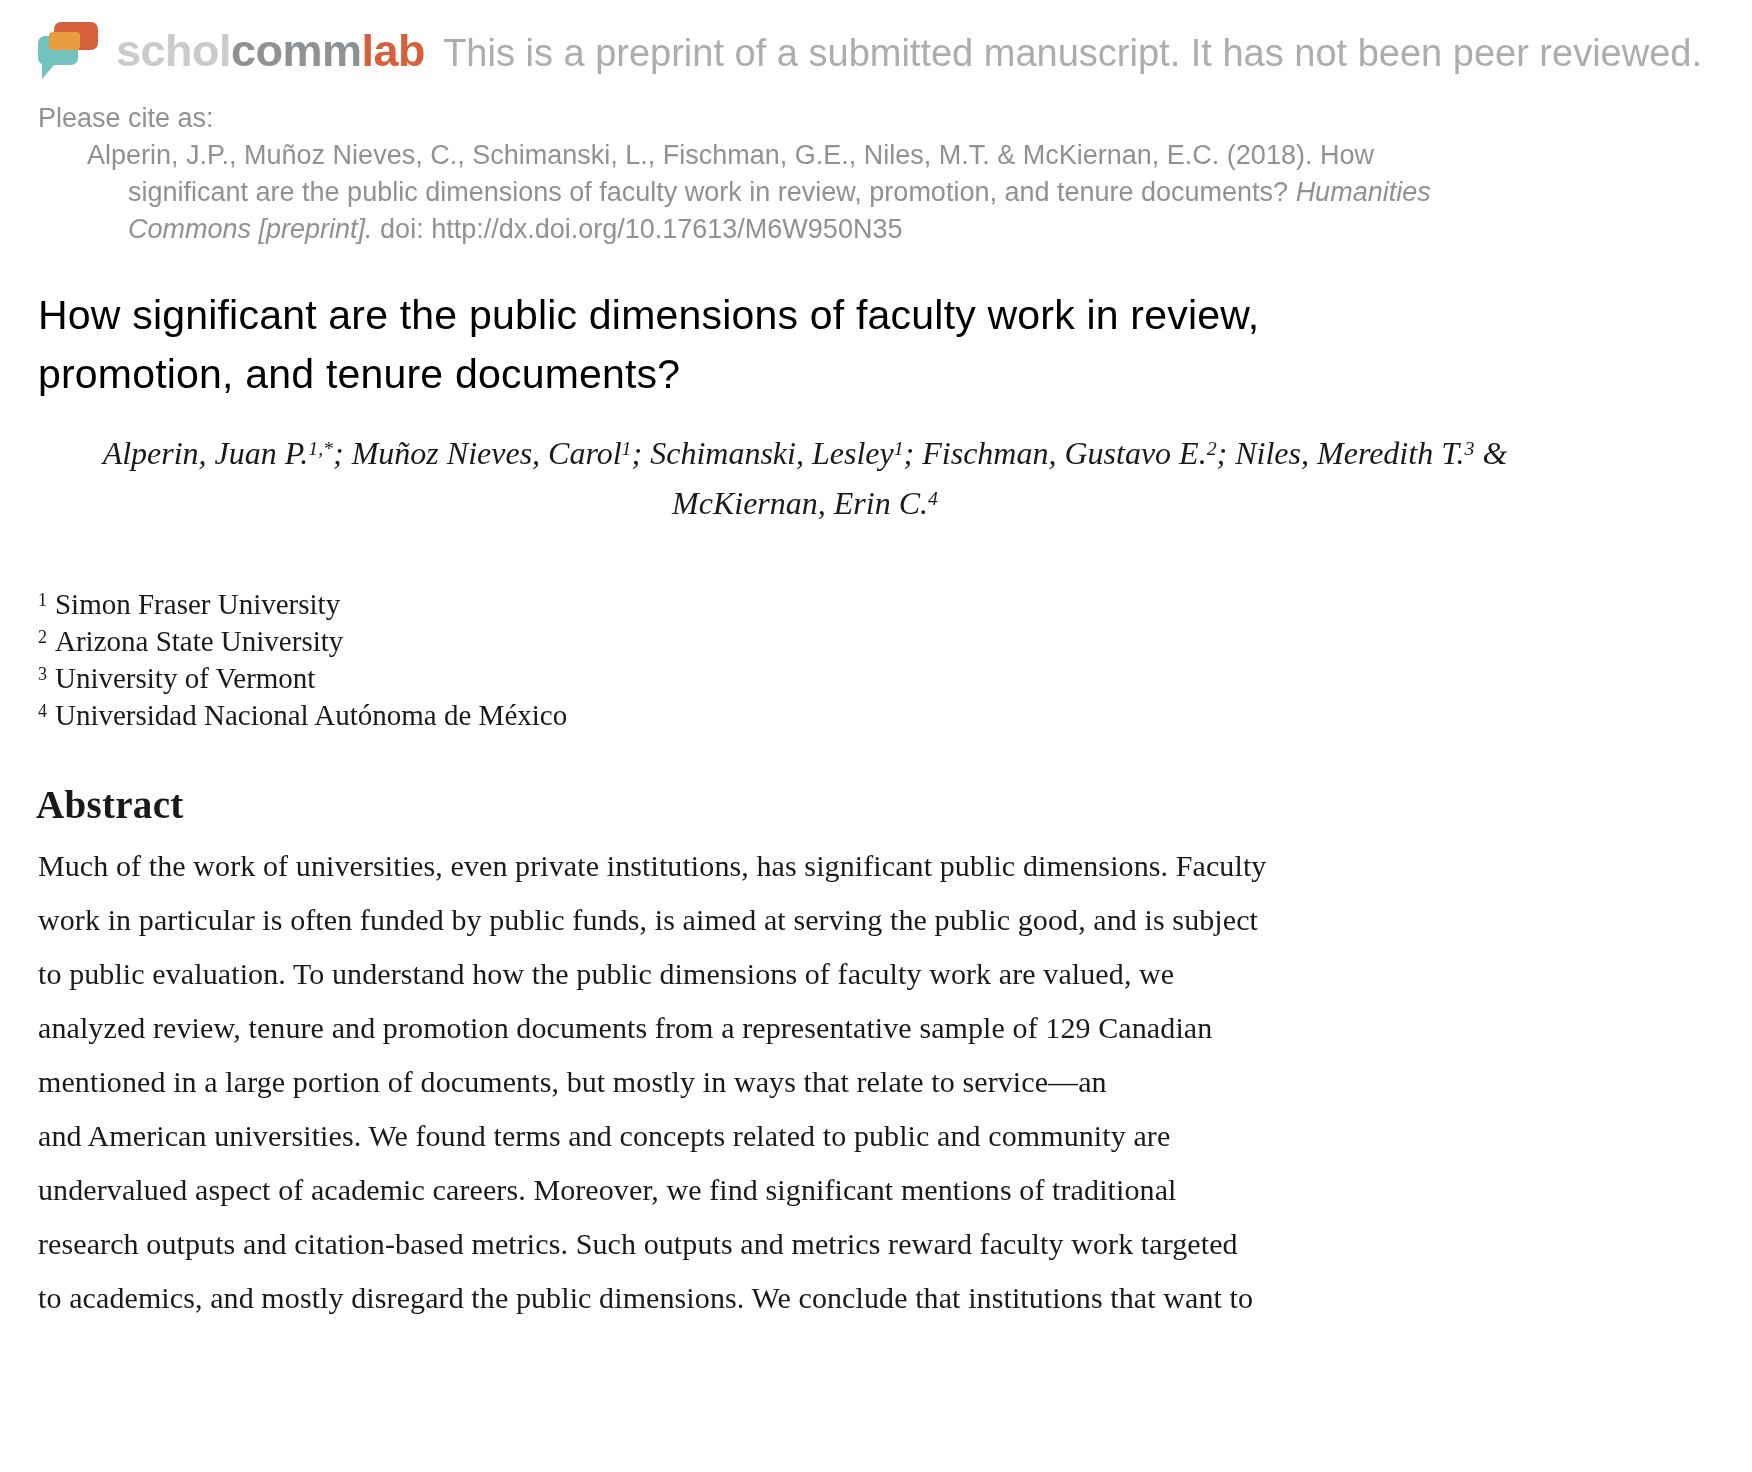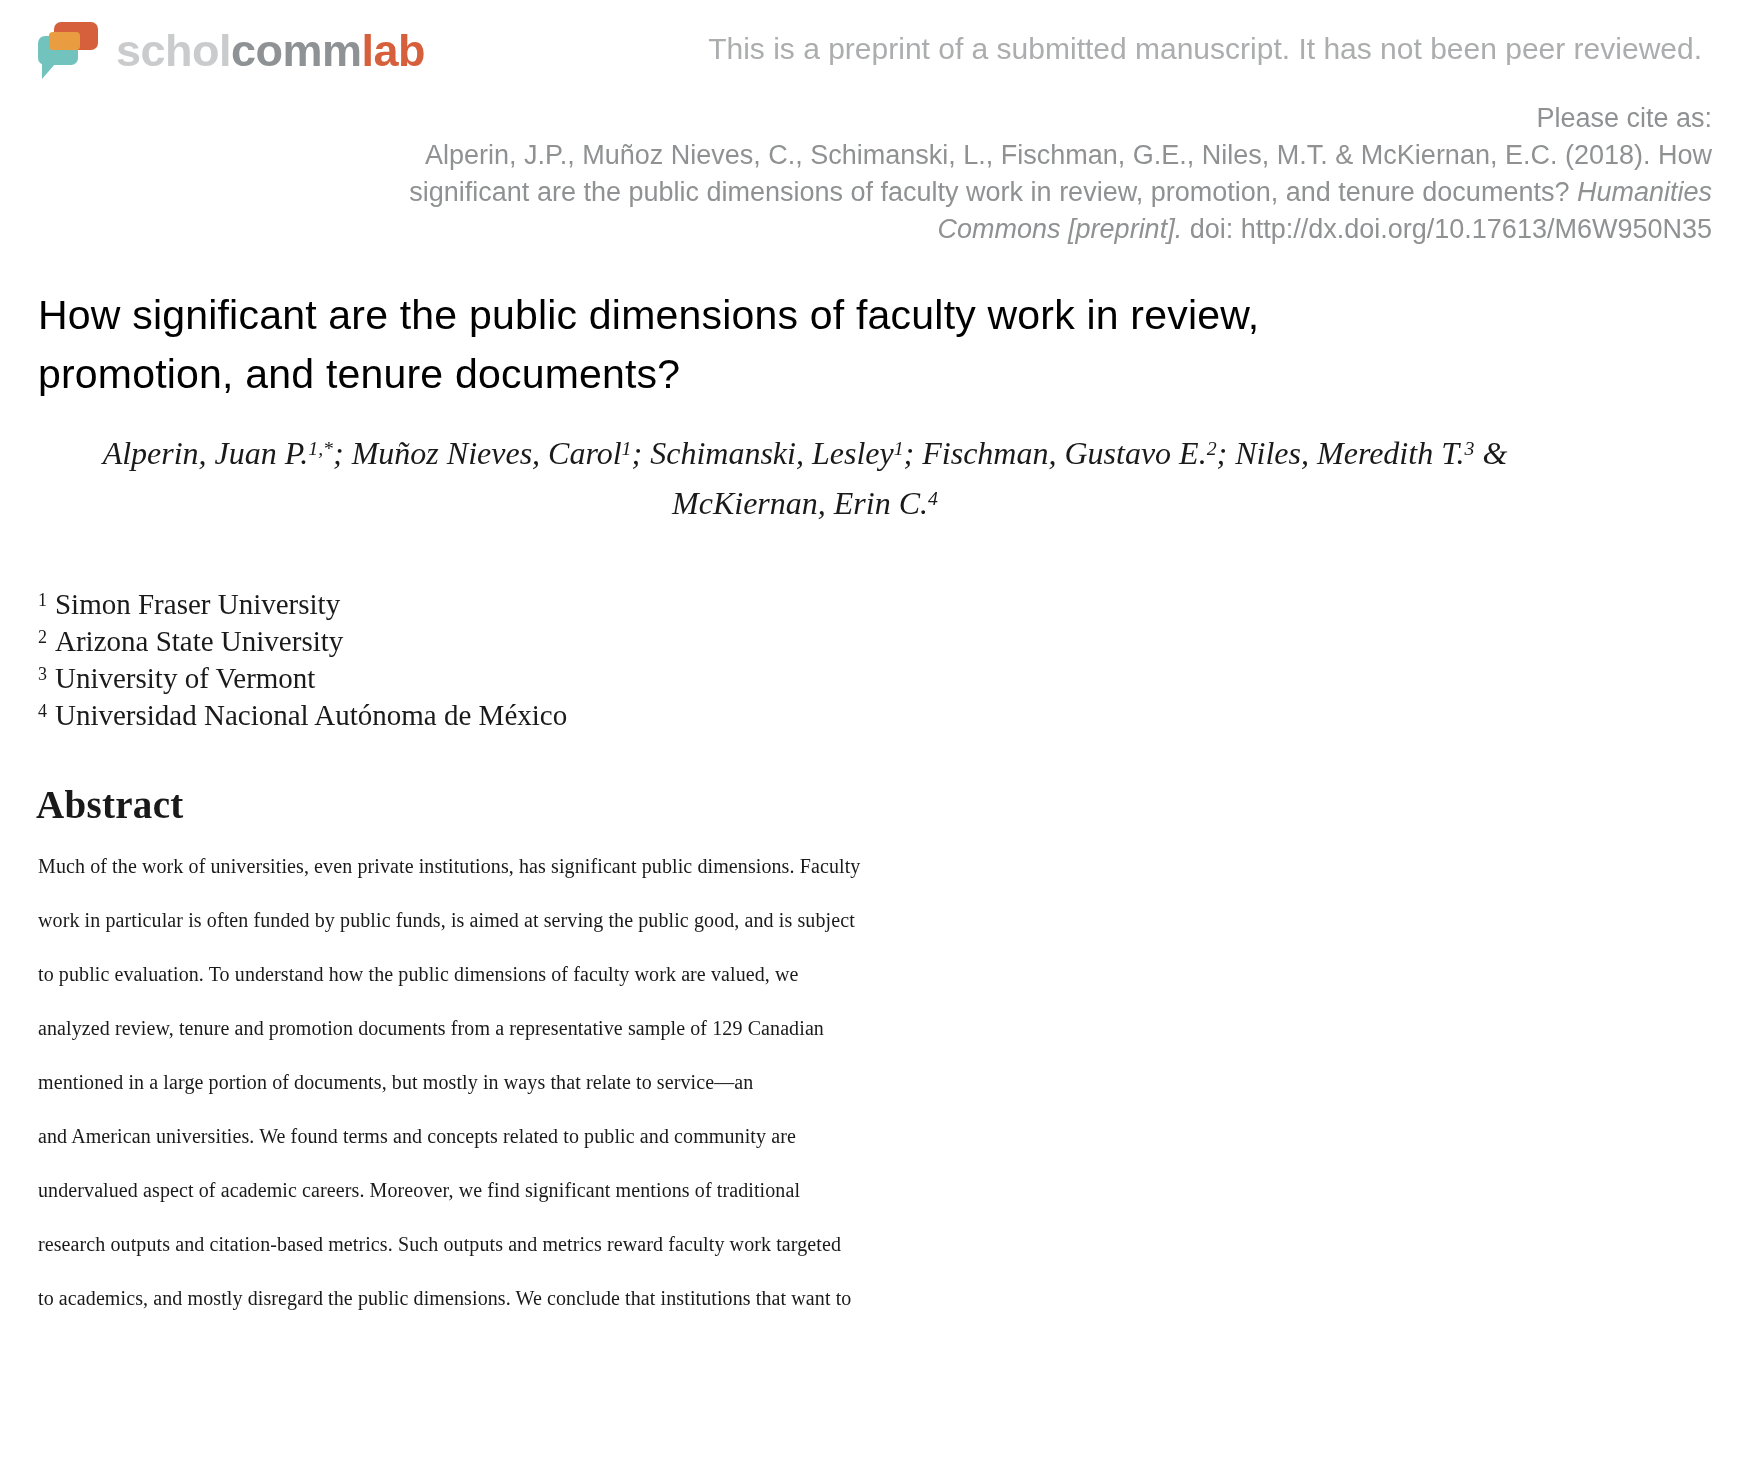--- a/index.html
+++ b/index.html
@@ -24,44 +24,44 @@
   .bubble-tail{position:absolute; left:4px; top:44px; width:0; height:0;
     border-top:15px solid var(--teal); border-right:13px solid transparent;}
   .bubble-inner{position:absolute; left:11px; top:12px; width:31px; height:18px;
     background:var(--amber); border-radius:4px;}
   .logo-text{font-family:"Liberation Sans", sans-serif; font-weight:bold;
     font-size:45px; line-height:62px; letter-spacing:-0.5px; white-space:nowrap;}
   .logo-schol{color:var(--logo-gray-light);}
   .logo-comm{color:var(--logo-gray-mid);}
   .logo-lab{color:var(--orange);}
   .notice{margin-left:auto; font-family:"Liberation Sans", sans-serif;
-    font-size:30px; color:var(--notice-gray); padding-top:12px; white-space:nowrap;}
+    font-size:38px; color:var(--notice-gray); padding-top:12px; white-space:nowrap;}
   
   .cite{font-family:"Liberation Sans", sans-serif; font-size:27px;
-    color:var(--cite-gray); line-height:37px; margin:14px 40px 0 38px;text-align:right;}
+    color:var(--cite-gray); line-height:37px; margin:14px 40px 0 38px;}
   .cite-line1{margin-left:49px; white-space:nowrap;}
   .cite-cont{margin-left:90px; white-space:nowrap;}
   .it{font-style:italic;}
   
   .title{font-family:"Liberation Sans", sans-serif; font-size:41px; color:#000;
     line-height:59px; margin:38px 40px 0 38px; letter-spacing:0.2px;}
   
   .authors{font-style:italic; font-size:32px; line-height:50px;
     margin:24px 180px 0 38px;text-align:center;}
   .sup{font-size:0.62em; position:relative; top:-0.45em; line-height:0;}
   
   .affils{margin:58px 40px 0 38px; font-size:29px; line-height:37px;}
   .affil-row .sup{margin-right:8px;}
   
   .corres{margin:58px 40px 0 38px; font-size:29px; line-height:42px;}
   .corres .sup{margin-right:8px;}
   
   .abstract-heading{margin:48px 40px 0 36px; font-size:39px; font-weight:bold;
     letter-spacing:0.3px;}
-  .abstract{margin:12px 40px 0 38px; font-size:20px; line-height:54px;
+  .abstract{margin:12px 40px 0 38px; font-size:30px; line-height:54px;
     letter-spacing:0.1px;}
   .abstract-line{white-space:nowrap;}
 </style>
 </head>
 <body>
 
 <div class="page">
 
   <div class="header">
     <div class="logo">

